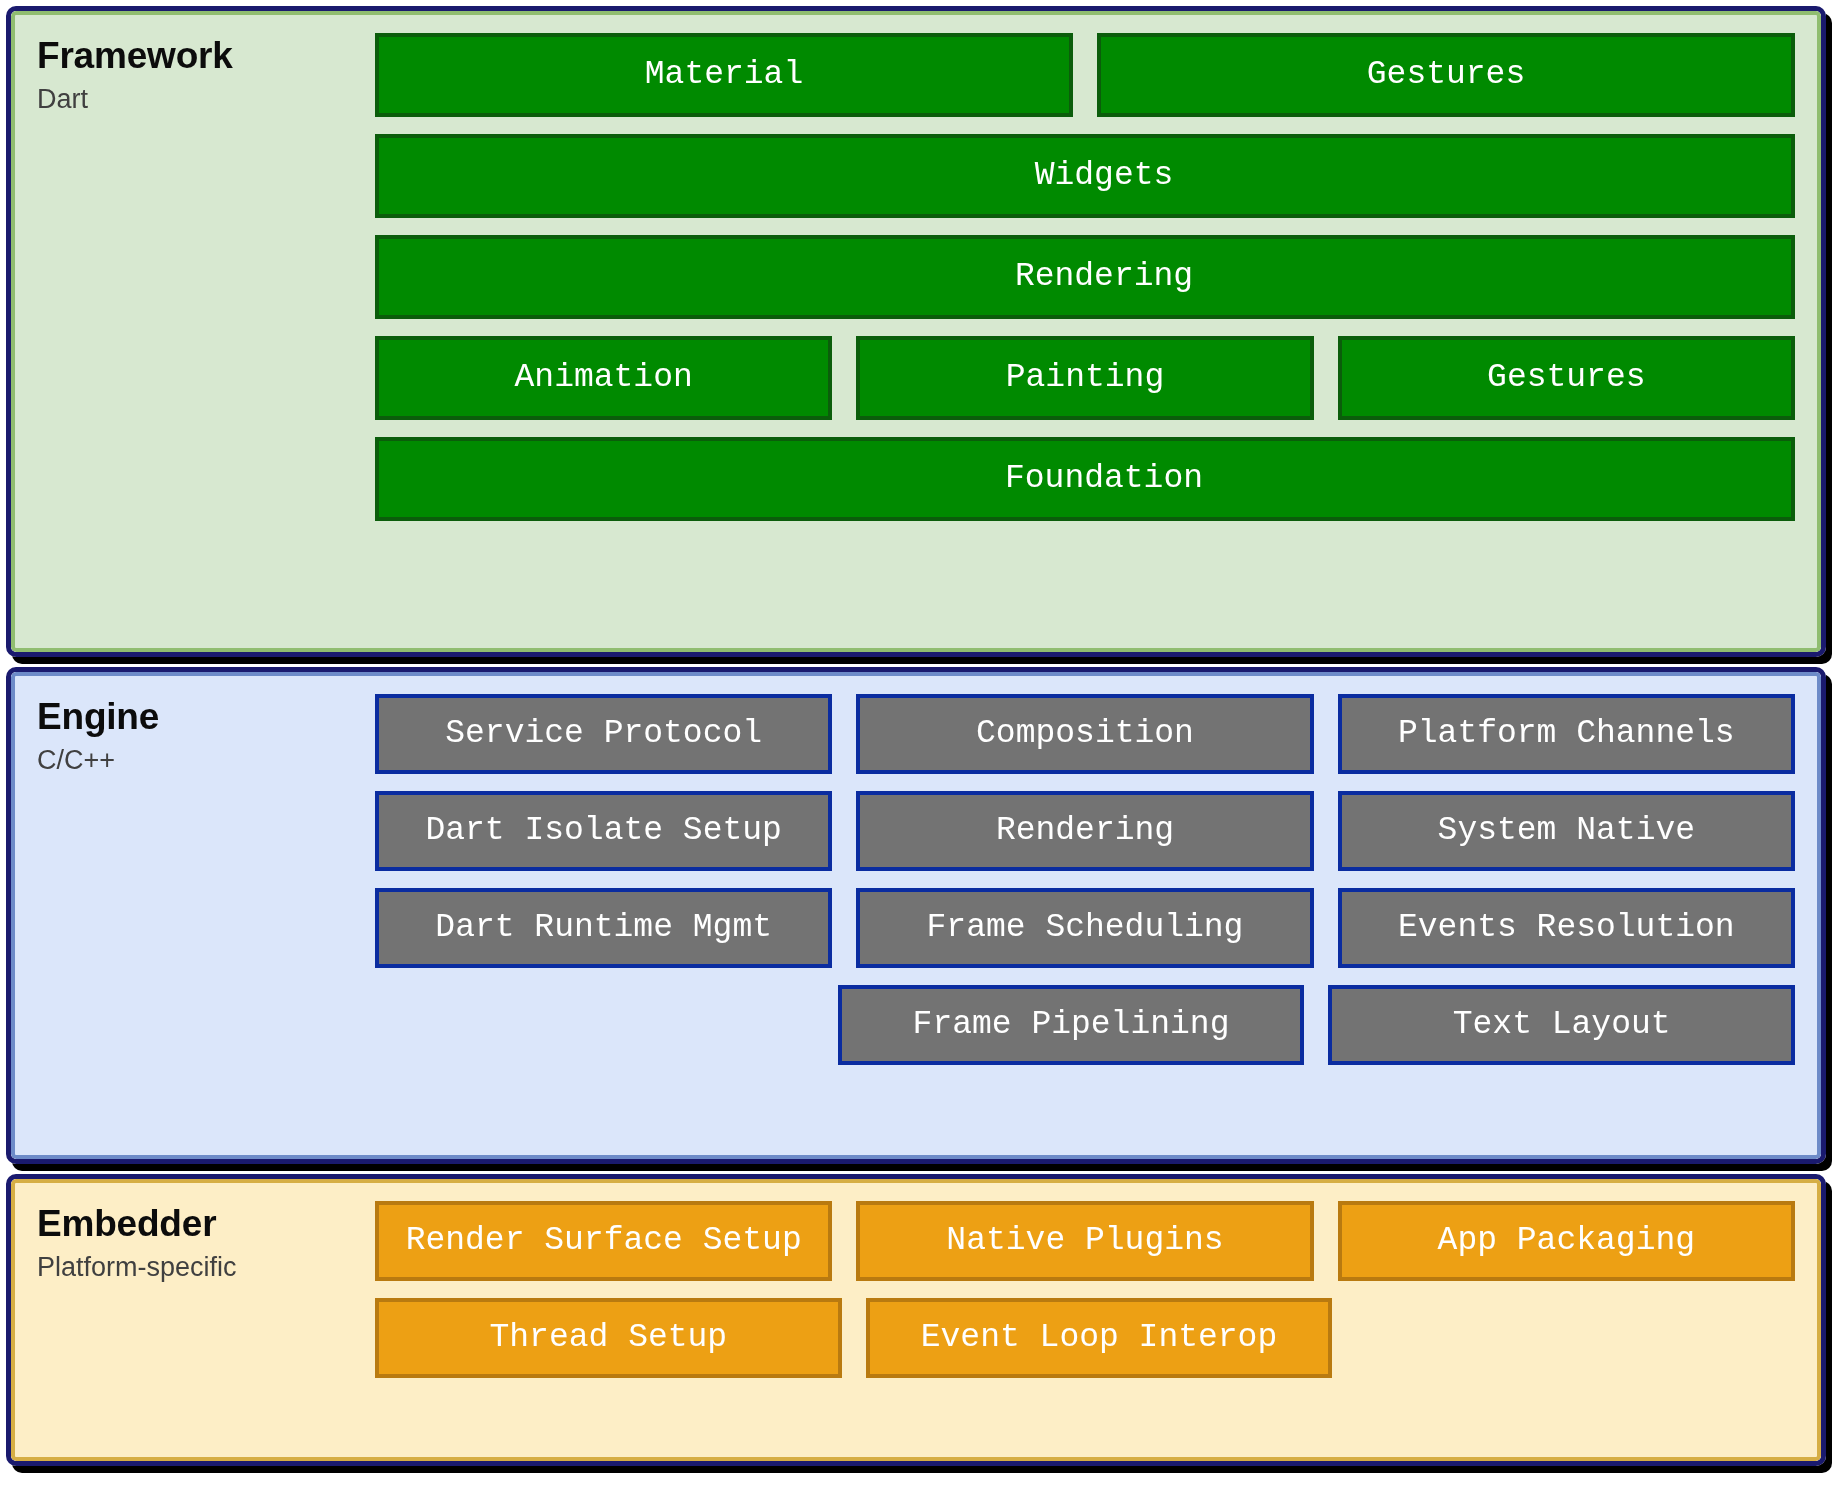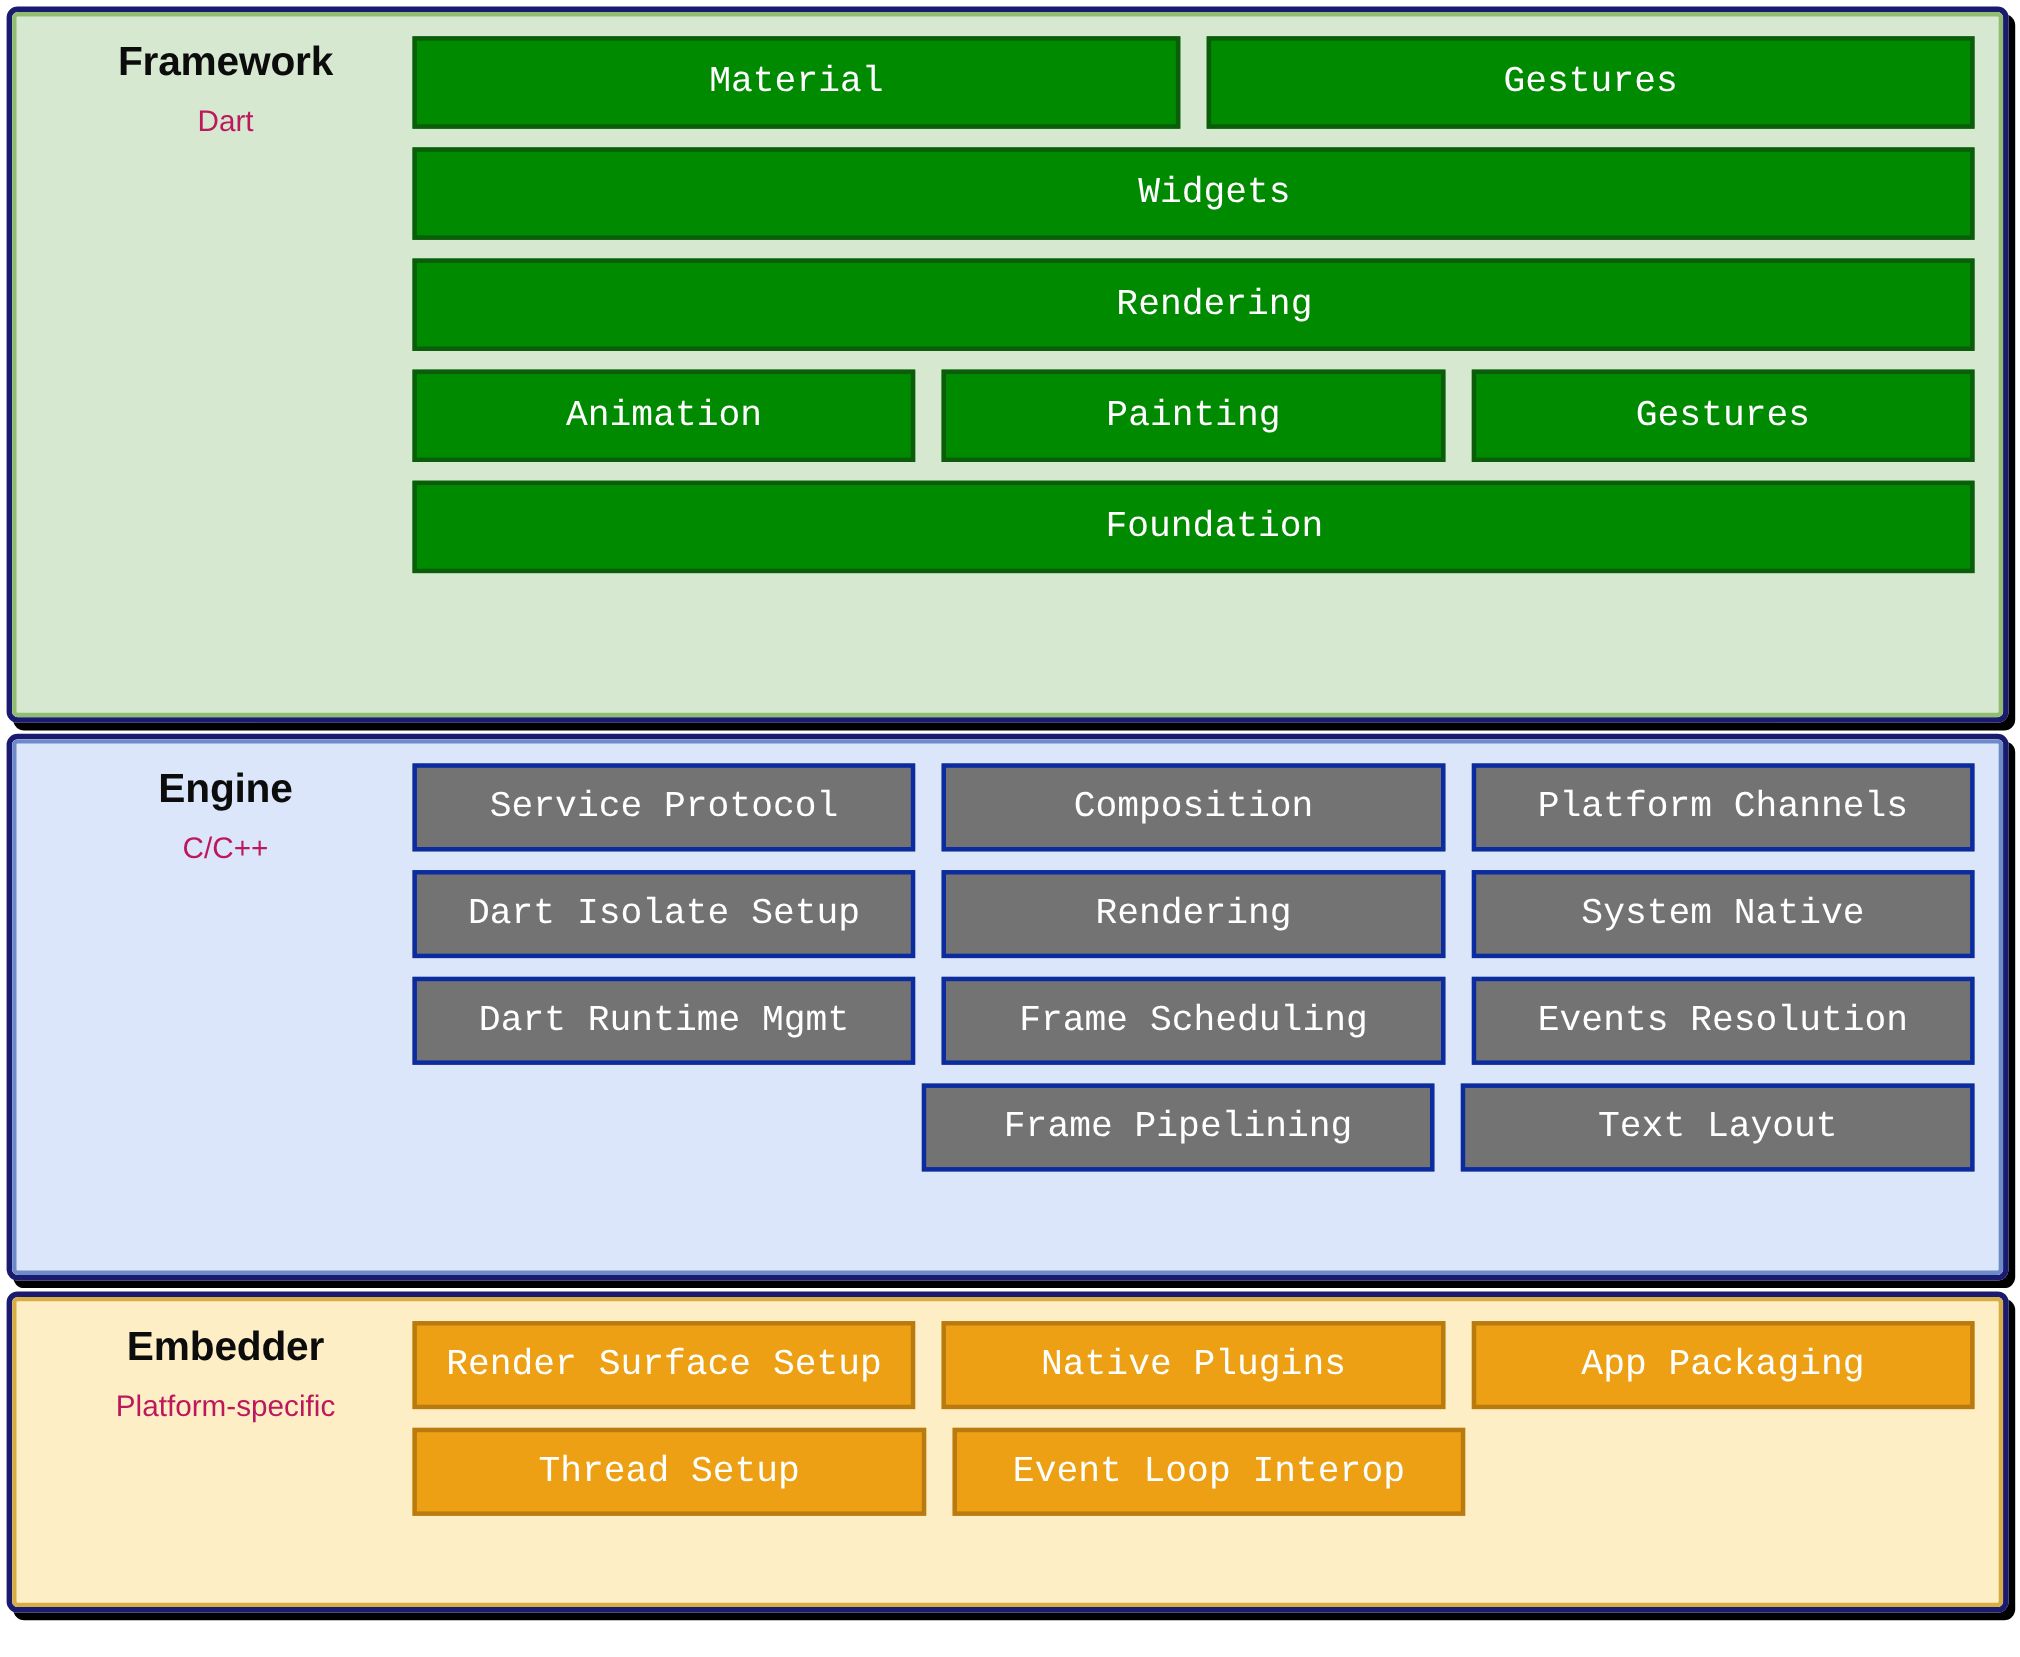--- a/index.html
+++ b/index.html
@@ -56,34 +56,33 @@
   .layer-embedder .layer-inner {
     background: #fdeec6;
     border: 4px solid #d6ae44;
   }
 
   
   .layer-label {
     flex: 0 0 360px;
     box-sizing: border-box;
     padding: 20px 2px 0 22px;
-    text-align: center;
   }
   .layer-title {
     font-size: 37px;
     font-weight: bold;
     color: #0c0c0c;
     line-height: 1.12;
     letter-spacing: -0.2px;
   }
   .layer-sub {
     font-size: 27px;
-    color: #be185d;
+    color: #404040;
     line-height: 1.25;
-    margin-top: 18px;
+    margin-top: 7px;
   }
 
   
   .layer-body {
     flex: 1 1 auto;
     box-sizing: border-box;
     padding: 18px 22px 18px 0;
     display: flex;
     flex-direction: column;
     gap: 17px;

